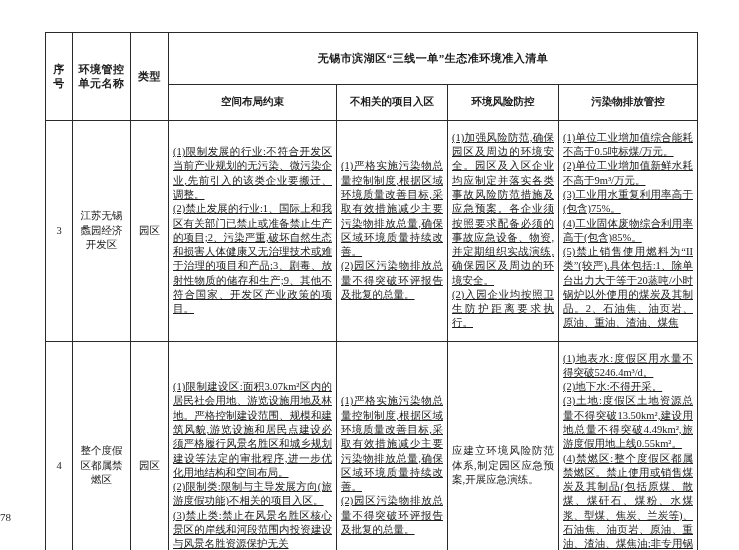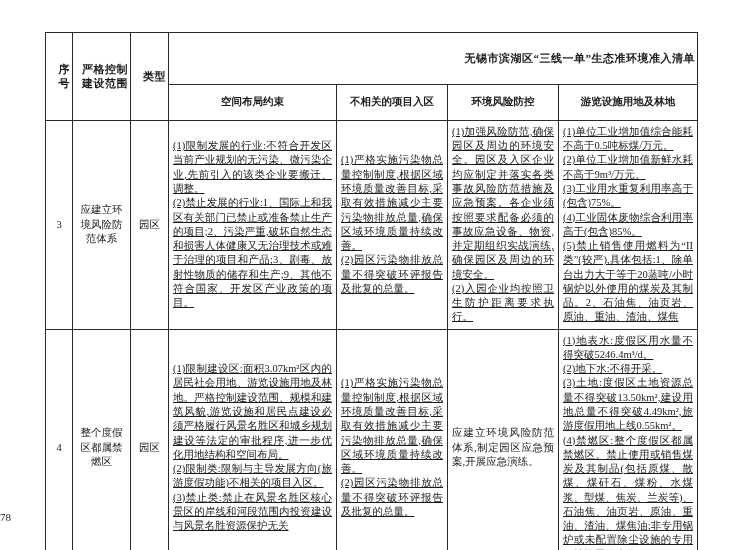--- a/index.html
+++ b/index.html
@@ -13,28 +13,28 @@
   .page{position:absolute;left:0;top:0;width:739px;height:550px;background:#fff;}
   table.doc{
     position:absolute;left:45px;top:32px;width:652px;
     border-collapse:collapse;table-layout:fixed;
     border:1.5px solid #222;
   }
   table.doc th, table.doc td{
     border:1px solid #2a2a2a;
     font-size:10.5px;
     line-height:1.36;
-    padding:4px 4px;
+    padding:10px 4px;
     font-weight:normal;
     vertical-align:middle;
     overflow:hidden;
   }
   tr.title-row th{
     font-weight:bold;
-    text-align:right;
+    text-align:center;
     font-size:11px;
     padding:18px 2px;
     letter-spacing:.5px;
   }
   tr.subhead-row th{
     font-weight:bold;
     text-align:center;
     font-size:10.5px;
   }
   th.span-head{
@@ -73,35 +73,35 @@
       <col style="width:38px">
       <col style="width:168px">
       <col style="width:111px">
       <col style="width:111px">
       <col style="width:139px">
     </colgroup>
 
     <tbody>
         <tr class="title-row" style="height:20px">
       <th rowspan="2" class="span-head">序号</th>
-      <th rowspan="2" class="span-head">严格控制建设范围</th>
+      <th rowspan="2" class="span-head">环境管控单元名称</th>
       <th rowspan="2" class="span-head">类型</th>
       <th colspan="4">无锡市滨湖区“三线一单”生态准环境准入清单</th>
     </tr>
 
     <tr class="subhead-row" style="height:36px">
       <th>空间布局约束</th>
       <th>不相关的项目入区</th>
       <th>环境风险防控</th>
-      <th>游览设施用地及林地</th>
+      <th>污染物排放管控</th>
     </tr>
 
     <tr style="height:199px">
       <td class="center-cell">3</td>
-      <td class="center-cell">应建立环境风险防范体系</td>
+      <td class="center-cell">江苏无锡蠡园经济开发区</td>
       <td class="center-cell">园区</td>
       <td class="content-cell">(1)限制发展的行业:不符合开发区当前产业规划的无污染、微污染企业,先前引入的该类企业要搬迁、调整。
 (2)禁止发展的行业:1、国际上和我区有关部门已禁止或准备禁止生产的项目;2、污染严重,破坏自然生态和损害人体健康又无治理技术或难于治理的项目和产品;3、剧毒、放射性物质的储存和生产;9、其他不符合国家、开发区产业政策的项目。</td>
       <td class="content-cell">(1)严格实施污染物总量控制制度,根据区域环境质量改善目标,采取有效措施减少主要污染物排放总量,确保区域环境质量持续改善。
 (2)园区污染物排放总量不得突破环评报告及批复的总量。</td>
       <td class="content-cell">(1)加强风险防范,确保园区及周边的环境安全。园区及入区企业均应制定并落实各类事故风险防范措施及应急预案。各企业须按照要求配备必须的事故应急设备、物资,并定期组织实战演练,确保园区及周边的环境安全。
 (2)入园企业均按照卫生防护距离要求执行。</td>
       <td class="content-cell">(1)单位工业增加值综合能耗不高于0.5吨标煤/万元。
 (2)单位工业增加值新鲜水耗不高于9m³/万元。
 (3)工业用水重复利用率高于(包含)75%。

